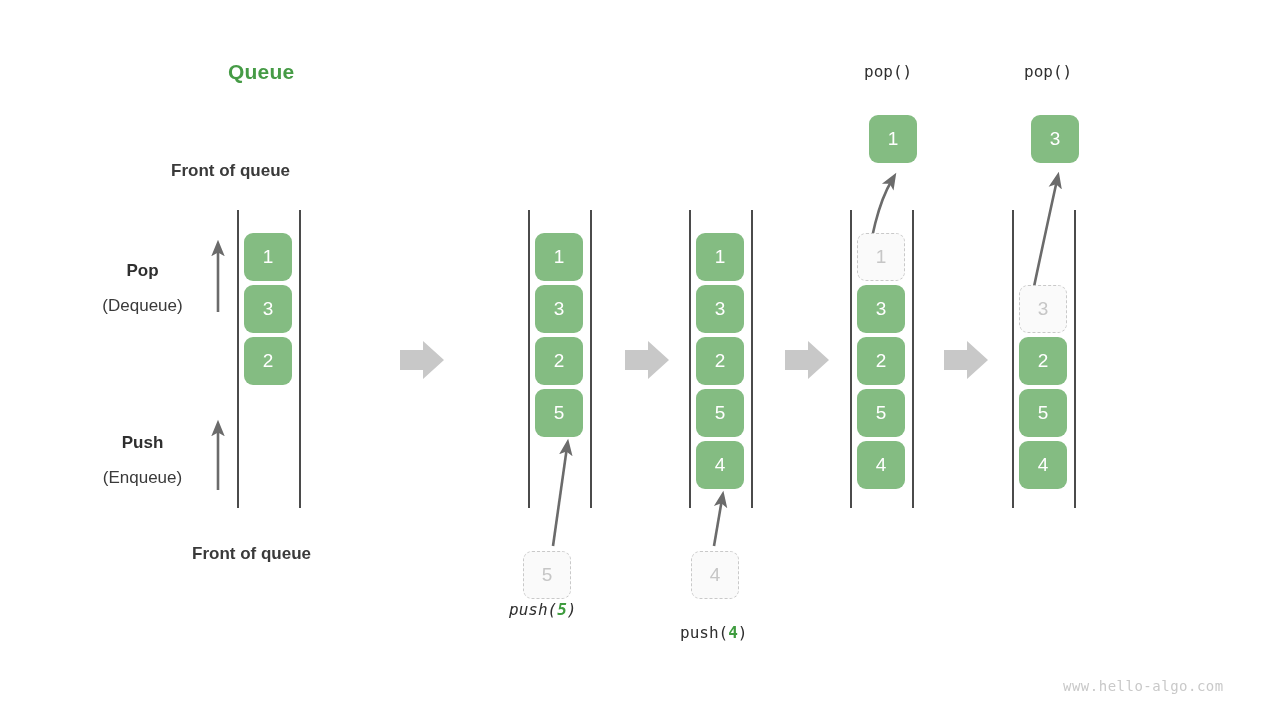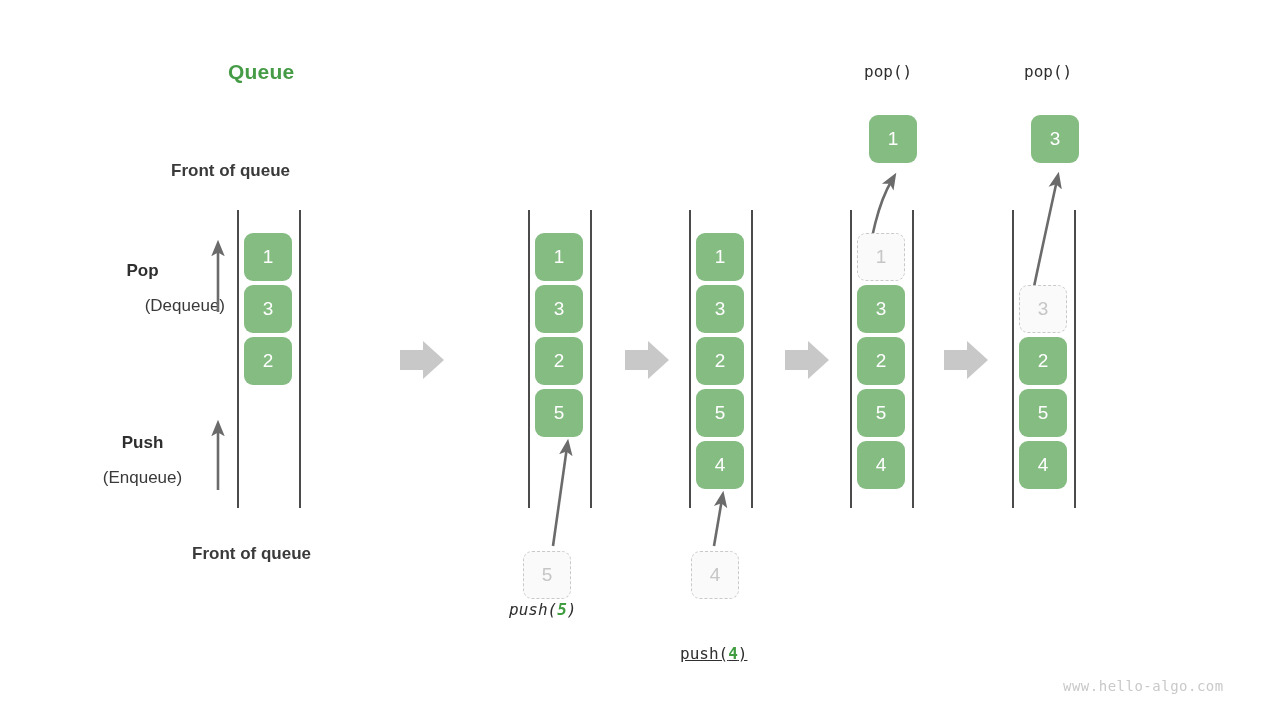--- a/index.html
+++ b/index.html
@@ -98,21 +98,21 @@
 <body>
 
 <div id="canvas">
 
   <div class="abs title-queue" style="left:228px; top:60px;">Queue</div>
 
   <div class="abs label-bold" style="left:171px; top:161px;">Front of queue</div>
   <div class="abs label-bold" style="left:192px; top:544px;">Front of queue</div>
 
   <div class="abs label-side-bold" style="left:60px; top:261px; width:165px;">Pop</div>
-  <div class="abs label-side-plain" style="left:60px; top:296px; width:165px;text-align:right;">(Dequeue)</div>
+  <div class="abs label-side-plain" style="left:60px; top:296px; width:165px;">(Dequeue)</div>
 
   <div class="abs label-side-bold" style="left:60px; top:433px; width:165px;">Push</div>
   <div class="abs label-side-plain" style="left:60px; top:468px; width:165px;">(Enqueue)</div>
 
   <svg class="ovl" viewBox="0 0 1280 720" xmlns="http://www.w3.org/2000/svg">
     <defs>
       <marker id="ah" markerWidth="7" markerHeight="7" refX="3.2" refY="3.1" orient="auto" markerUnits="strokeWidth">
         <path d="M0,0.5 L6.4,3.1 L0,5.7 L1.5,3.1 Z" fill="#6b6b6b"></path>
       </marker>
     </defs>
@@ -185,21 +185,21 @@
     <div class="rail" style="left:751px; top:210px; height:298px;"></div>
 
     <div class="box" style="left:696px; top:233px;">1</div>
     <div class="box" style="left:696px; top:285px;">3</div>
     <div class="box" style="left:696px; top:337px;">2</div>
     <div class="box" style="left:696px; top:389px;">5</div>
     <div class="box" style="left:696px; top:441px;">4</div>
 
     <div class="box ghost" style="left:691px; top:551px;">4</div>
 
-    <div class="abs mono-op" style="left:680px; top:644px;text-decoration:underline;">
+    <div class="abs mono-op" style="left:680px; top:623px;">
       <span>push(</span><span class="arg">4</span><span>)</span>
     </div>
   </div>
 
   <div class="abs">
     <div class="abs mono-op" style="left:864px; top:62px;">pop()</div>
 
     <div class="box" style="left:869px; top:115px;">1</div>
 
     <div class="rail" style="left:850px; top:210px; height:298px;"></div>

